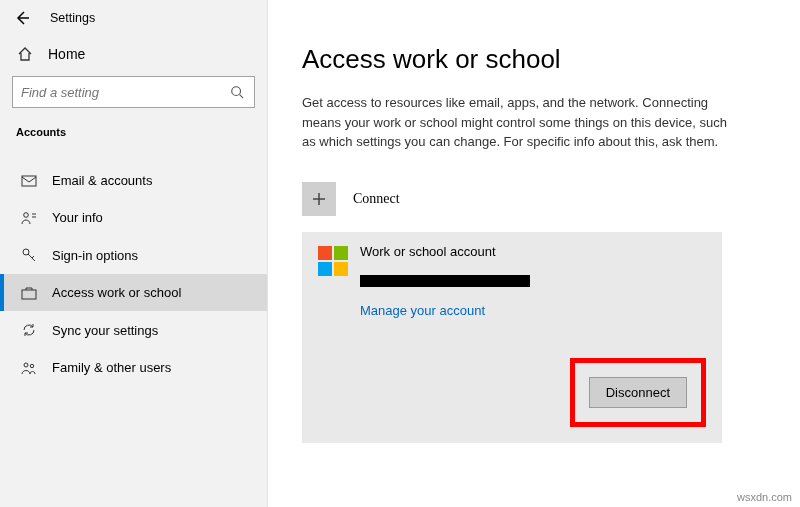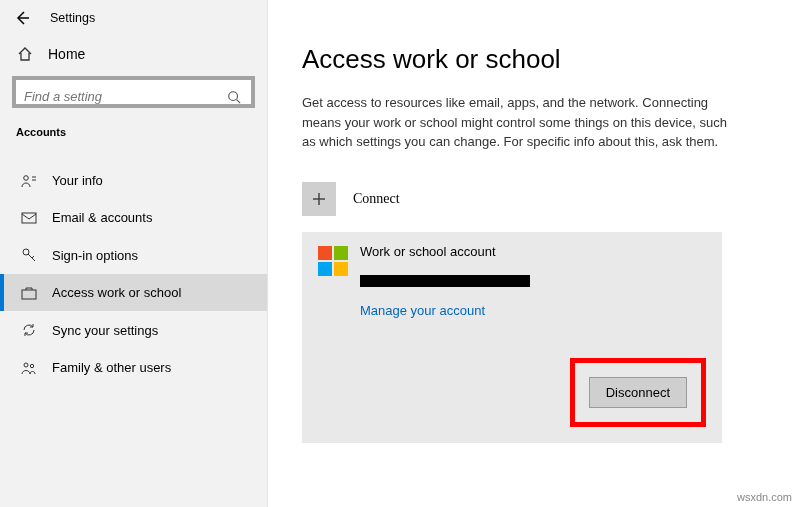--- a/index.html
+++ b/index.html
@@ -37,24 +37,24 @@
     display: flex;
     align-items: flex-start;
     gap: 14px;
     padding: 12px 16px 10px 16px;
     cursor: pointer;
   }
   .home-row .icon { width: 18px; display:flex; justify-content:center; }
   .search-box {
     margin: 4px 12px 14px 12px;
     height: 32px;
-    border: 4px solid #a3a3a3;
+    border: 1px solid #a3a3a3;
     background: #fff;
     display: flex;
-    align-items: flex-end;
+    align-items: center;
     padding: 0 8px;
   }
   .search-box input {
     flex: 1;
     border: none;
     outline: none;
     font-size: 13px;
     font-style: italic;
     color: #555;
     background: transparent;
@@ -167,37 +167,37 @@
           <line x1="11" y1="11" x2="15" y2="15" stroke="#555" stroke-width="1.3"></line>
         </svg>
     </span>
   </div>
 
   <div class="section-title">Accounts</div>
 
   <div class="nav">
     <div class="nav-item">
       <span class="icon">
+        <svg width="16" height="12" viewBox="0 0 16 12">
+            <rect x="1" y="1" width="14" height="10" stroke="#333" fill="none"></rect>
+            <path d="M1 2 L8 7 L15 2" stroke="#333" fill="none"></path>
+          </svg>
+      </span>
+      <span>Email &amp; accounts</span>
+    </div>
+    <div class="nav-item">
+      <span class="icon">
         <svg width="16" height="14" viewBox="0 0 16 14">
             <circle cx="5" cy="4" r="2.3" stroke="#333" fill="none"></circle>
             <path d="M1 13c0-2.5 2-4 4-4s4 1.5 4 4" stroke="#333" fill="none"></path>
             <line x1="11" y1="3" x2="15" y2="3" stroke="#333"></line>
             <line x1="11" y1="6" x2="15" y2="6" stroke="#333"></line>
           </svg>
       </span>
       <span>Your info</span>
-    </div>
-    <div class="nav-item">
-      <span class="icon">
-        <svg width="16" height="12" viewBox="0 0 16 12">
-            <rect x="1" y="1" width="14" height="10" stroke="#333" fill="none"></rect>
-            <path d="M1 2 L8 7 L15 2" stroke="#333" fill="none"></path>
-          </svg>
-      </span>
-      <span>Email &amp; accounts</span>
     </div>
     <div class="nav-item">
       <span class="icon">
         <svg width="16" height="16" viewBox="0 0 16 16">
             <circle cx="5" cy="5" r="3" stroke="#333" fill="none"></circle>
             <line x1="7" y1="7" x2="14" y2="14" stroke="#333"></line>
             <line x1="11" y1="11" x2="13" y2="9" stroke="#333"></line>
           </svg>
       </span>
       <span>Sign-in options</span>

